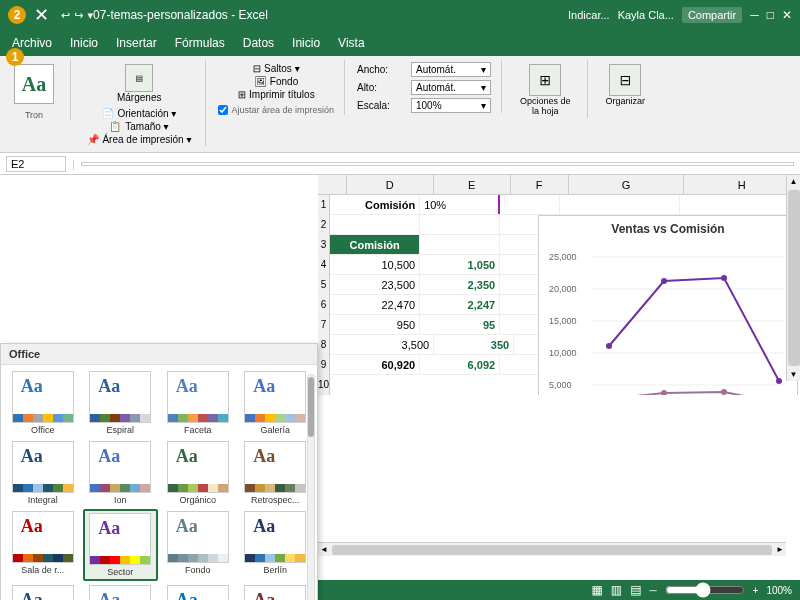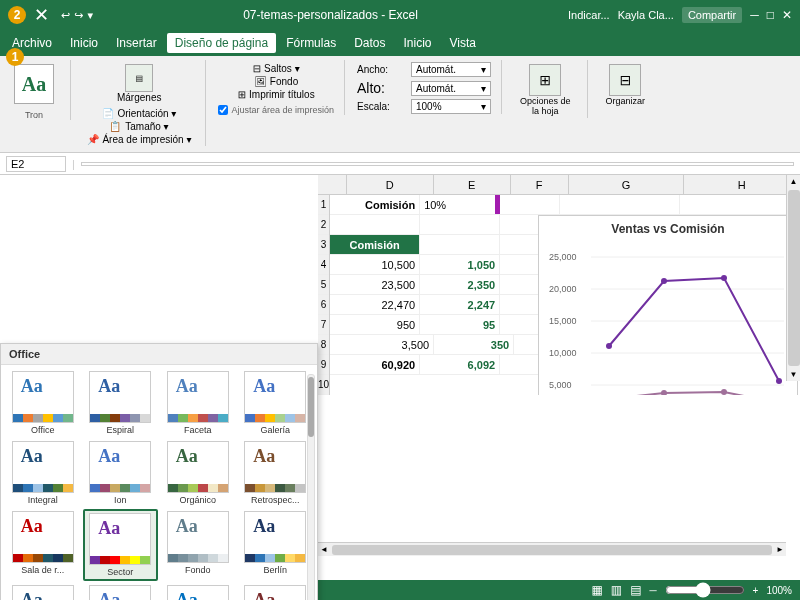--- a/index.html
+++ b/index.html
@@ -9,21 +9,21 @@
     .title-bar {
       background: #217346;
       color: white;
       height: 30px;
       display: flex;
       align-items: center;
       padding: 0 8px;
       justify-content: space-between;
     }
     .title-bar-left { display: flex; align-items: center; gap: 4px; }
-    .title-bar-center { flex: 1; text-align: center; font-size: 12px; }
+    .title-bar-center { flex: 1; font-size: 12px; }
     .title-bar-right { display: flex; align-items: center; gap: 8px; font-size: 12px; }
 
     
     .menu-bar {
       background: #217346;
       height: 26px;
       display: flex;
       align-items: center;
       padding: 0 4px;
       gap: 2px;
@@ -254,21 +254,20 @@
     <span>─</span>
     <span>□</span>
     <span>✕</span>
   </div>
 </div>
 
 <div class="menu-bar">
   <div class="menu-item">Archivo</div>
   <div class="menu-item">Inicio</div>
   <div class="menu-item">Insertar</div>
-  <div class="menu-item active">Diseño de página</div>
   <div class="menu-item">Fórmulas</div>
   <div class="menu-item">Datos</div>
   <div class="menu-item">Inicio</div>
   <div class="menu-item">Vista</div>
 </div>
 
 <div class="ribbon" style="position:relative;">
   <div style="position:absolute;top:-8px;left:6px;z-index:50;">
     <div style="background:#e8a000;color:white;border-radius:50%;width:18px;height:18px;display:flex;align-items:center;justify-content:center;font-weight:bold;font-size:12px;">1</div>
   </div>
@@ -328,21 +327,21 @@
 
   <div class="ribbon-group">
     <div class="ribbon-row" style="margin-bottom:3px;">
       <span style="font-size:10px;width:50px;">Ancho:</span>
       <div class="dropdown-field">
         <span>Automát.</span>
         <span>▾</span>
       </div>
     </div>
     <div class="ribbon-row" style="margin-bottom:3px;">
-      <span style="font-size:14px;width:50px;">Alto:</span>
+      <span style="font-size:10px;width:50px;">Alto:</span>
       <div class="dropdown-field">
         <span>Automát.</span>
         <span>▾</span>
       </div>
     </div>
     <div class="ribbon-row">
       <span style="font-size:10px;width:50px;">Escala:</span>
       <div class="dropdown-field">
         <span>100%</span>
         <span>▾</span>
@@ -593,21 +592,21 @@
         <div style="height:20px;border-bottom:1px solid #eee;display:flex;align-items:center;justify-content:center;font-size:10px;">7</div>
         <div style="height:20px;border-bottom:1px solid #eee;display:flex;align-items:center;justify-content:center;font-size:10px;">8</div>
         <div style="height:20px;border-bottom:1px solid #eee;display:flex;align-items:center;justify-content:center;font-size:10px;">9</div>
         <div style="height:20px;border-bottom:1px solid #eee;display:flex;align-items:center;justify-content:center;font-size:10px;">10</div>
       </div>
 
       <div style="flex:1;">
 
         <div style="display:flex;height:20px;border-bottom:1px solid #eee;">
           <div style="width:90px;border-right:1px solid #eee;display:flex;align-items:center;justify-content:flex-end;font-size:11px;font-weight:bold;padding:0 4px;">Comisión</div>
-          <div style="width:80px;border-right:5px solid #a21caf;display:flex;align-items:center;font-size:11px;padding:0 4px;">10%</div>
+          <div style="width:80px;border-right:2px solid #a21caf;display:flex;align-items:center;font-size:11px;padding:0 4px;">10%</div>
           <div style="width:60px;border-right:1px solid #eee;"></div>
           <div style="width:120px;border-right:1px solid #eee;"></div>
           <div style="width:120px;"></div>
         </div>
 
         <div style="display:flex;height:20px;border-bottom:1px solid #eee;">
           <div style="width:90px;border-right:1px solid #eee;"></div>
           <div style="width:80px;border-right:1px solid #eee;"></div>
           <div style="width:60px;border-right:1px solid #eee;"></div>
           <div style="width:120px;border-right:1px solid #eee;"></div>

